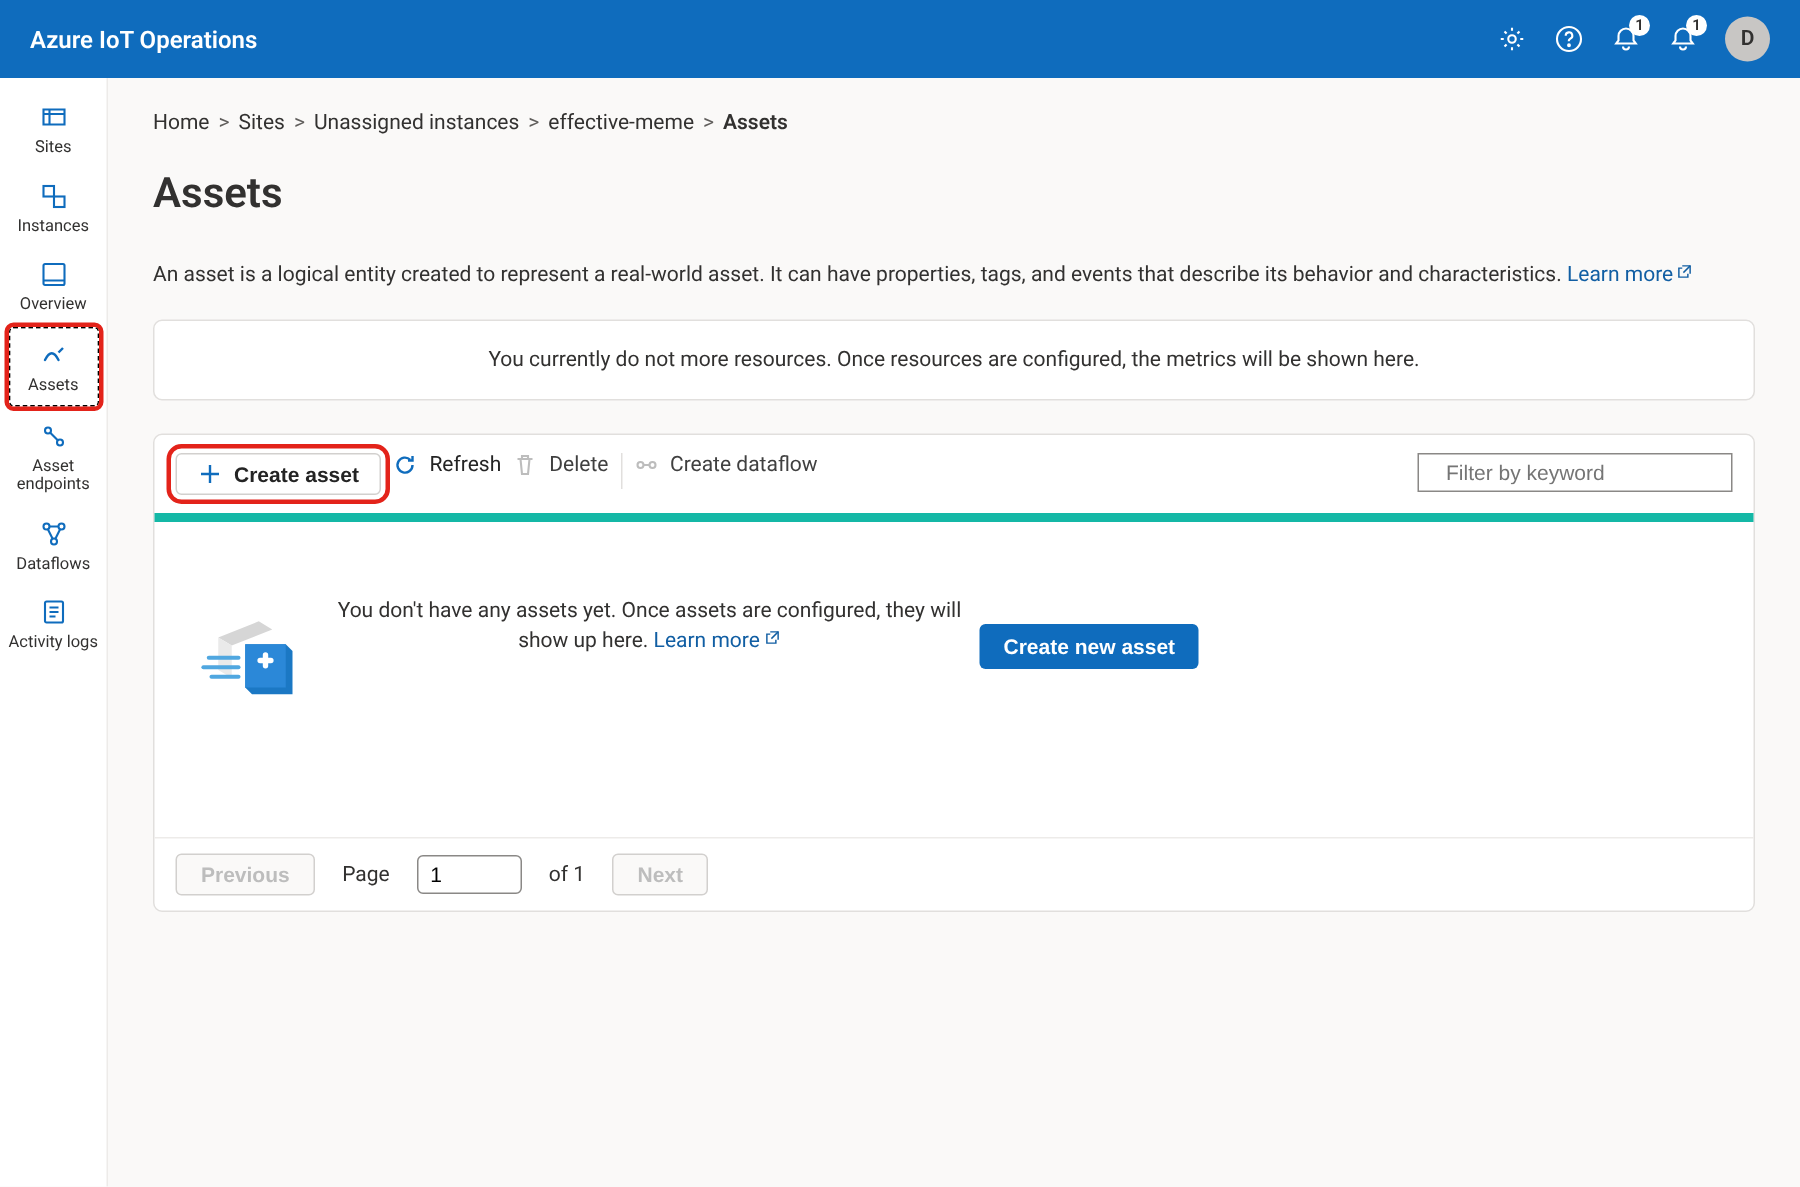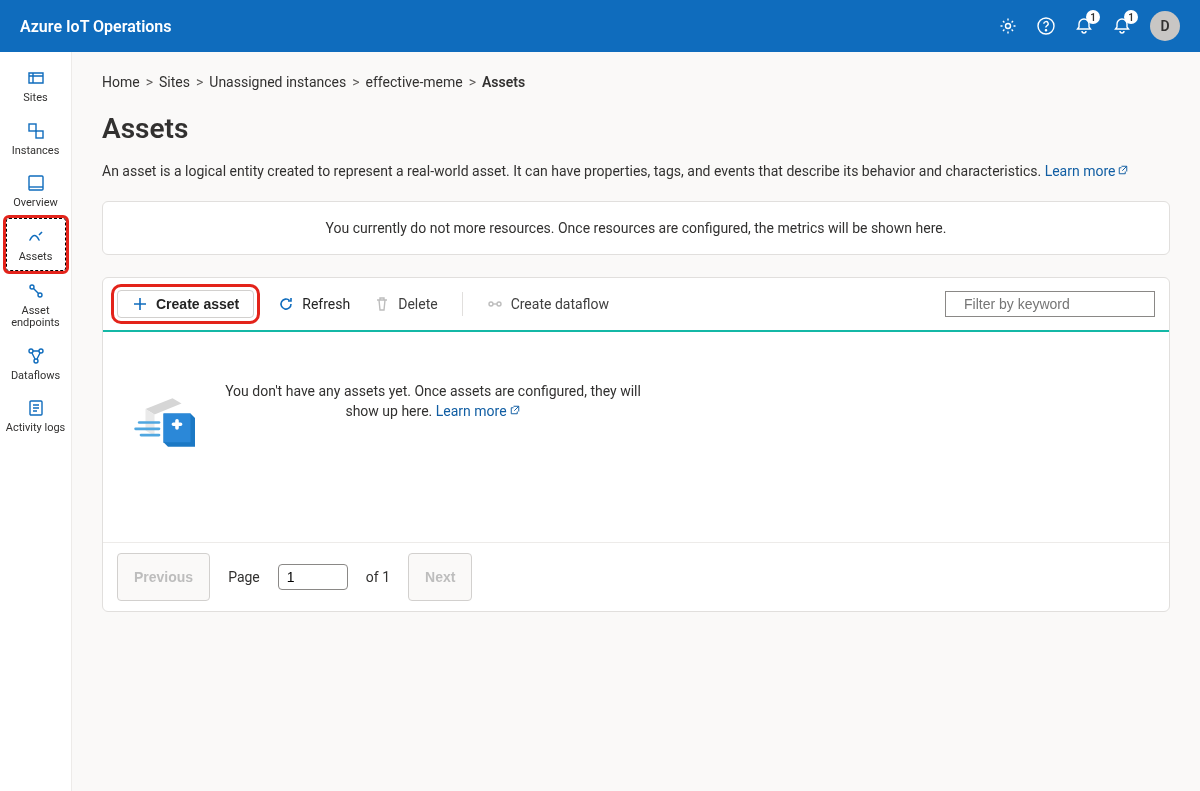--- a/index.html
+++ b/index.html
@@ -79,44 +79,44 @@
     .content {
       flex:1;
       padding: 22px 30px 20px 30px;
       overflow-y:auto;
     }
     .breadcrumb { font-size:14px; color:#323130; display:flex; gap:6px; flex-wrap:wrap; }
     .breadcrumb a { color:#323130; text-decoration:none; cursor:pointer; }
     .breadcrumb .sep { color:#605e5c; }
     .breadcrumb .current { font-weight:600; }
     h1 { font-size: 28px; font-weight:600; margin-top: 22px; }
-    .subtext { margin-top: 18px; font-size:14px; color:#323130; }
+    .subtext { margin-top: 30px; font-size:14px; color:#323130; }
     .subtext a { color:#115ea3; text-decoration:none; cursor:pointer; }
     .info-card {
       margin-top: 22px;
       border: 1px solid #e1dfdd;
       border-radius: 6px;
       background:#fff;
       padding: 18px 20px;
       text-align:center;
       color:#323130;
       font-size:14px;
     }
     .panel {
       margin-top: 22px;
       border: 1px solid #e1dfdd;
       border-radius: 6px;
       background:#fff;
     }
     .toolbar {
       display:flex;
-      align-items:center;
+      align-items:flex-start;
       padding: 12px 14px;
-      border-bottom: 2px solid #14b8a6;
-      gap: 24px;
+      border-bottom: 6px solid #14b8a6;
+      gap: 8px;
     }
     .btn-outline {
       border:1px solid #d2d0ce;
       background:#fff;
       color:#242424;
       border-radius:4px;
       padding: 5px 14px;
       font-size:14px;
       font-weight:600;
       display:flex;
@@ -172,21 +172,21 @@
       padding: 10px 14px;
       display:flex;
       align-items:center;
       gap: 18px;
     }
     .pager-btn {
       border:1px solid #d2d0ce;
       background:#fff;
       color:#242424;
       border-radius:4px;
-      padding:15px 16px;
+      padding:5px 16px;
       font-size:14px;
       font-weight:600;
       cursor:pointer;
     }
     .pager-btn.disabled { color:#bdbdbd; background:#faf9f8; cursor:default; }
     .page-input {
       width: 70px;
       border:1px solid #8a8886;
       border-radius:4px;
       padding:4px 8px;
@@ -384,20 +384,21 @@
           <path d="M56 47 L64 47 M60 43 L60 51" stroke="#fff" stroke-width="4" stroke-linecap="round"></path>
         </svg>
         <p>
           <span>You don't have any assets yet. Once assets are configured, they will show up here. </span>
           <a><span>Learn more</span><svg class="ext-icon" viewBox="0 0 16 16" fill="none" stroke="currentColor" stroke-width="1.3">
                 <path d="M6 3h7v7"></path>
                 <path d="M13 3 7 9"></path>
                 <path d="M11 10v3H3V5h3"></path>
               </svg></a>
         </p>
+        <button class="btn-primary">Create new asset</button>
       </div>
 
       <div class="pager">
         <button class="pager-btn disabled">Previous</button>
         <span>Page</span>
         <input class="page-input" type="number" value="1" style="">
         <span>of 1</span>
         <button class="pager-btn disabled">Next</button>
       </div>
     </div>

